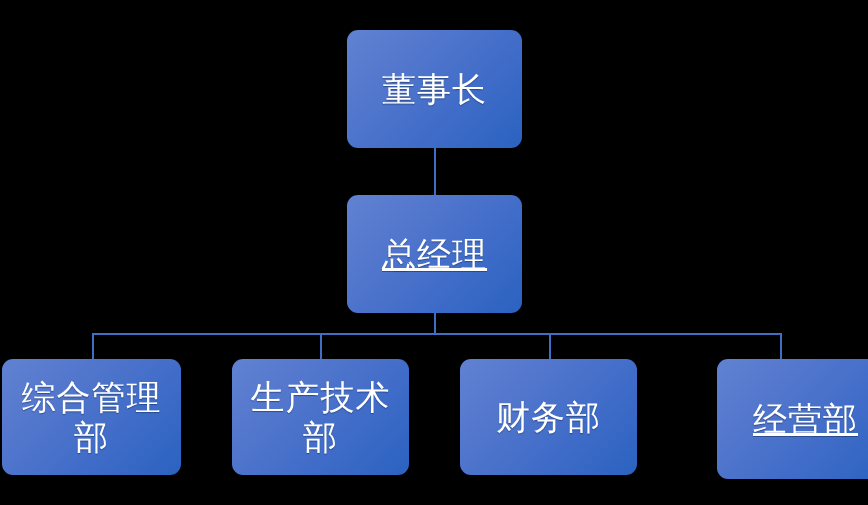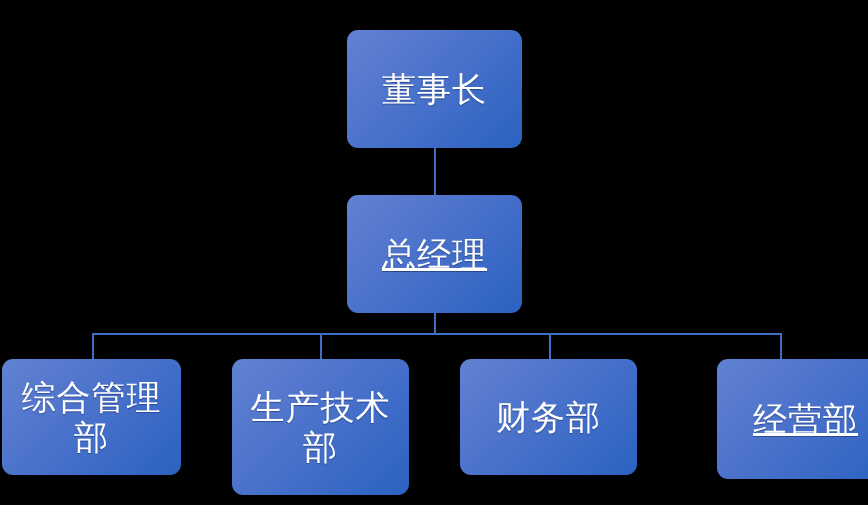--- a/index.html
+++ b/index.html
@@ -43,21 +43,21 @@
     user-select: none;
   }
   .node .label { display: block; width: 100%; }
 
   
   #node-chairman   { left: 347px; top: 30px;  width: 175px; height: 118px; }
   
   #node-gm         { left: 347px; top: 195px; width: 175px; height: 118px; text-decoration: underline; }
   
   #node-admin      { left: 2px;   top: 359px; width: 179px; height: 116px; }
-  #node-production { left: 232px; top: 359px; width: 177px; height: 136px; }
+  #node-production { left: 232px; top: 359px; width: 177px; height: 116px; }
   #node-finance    { left: 460px; top: 359px; width: 177px; height: 116px; text-align: center; }
   #node-operations { left: 717px; top: 359px; width: 177px; height: 120px; text-decoration: underline; }
 </style>
 </head>
 <body>
 
 <div id="canvas">
 
   <div class="conn v" style="left:434px; top:148px; height:47px;"></div>
 

